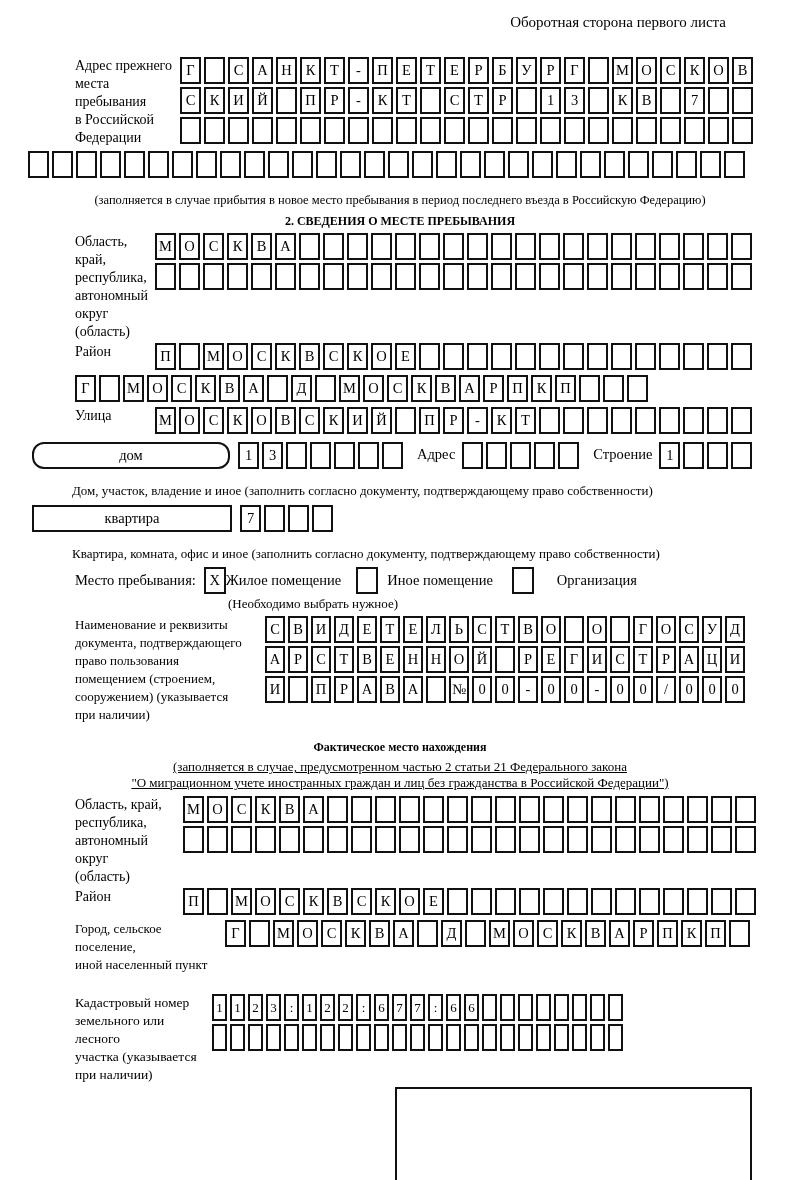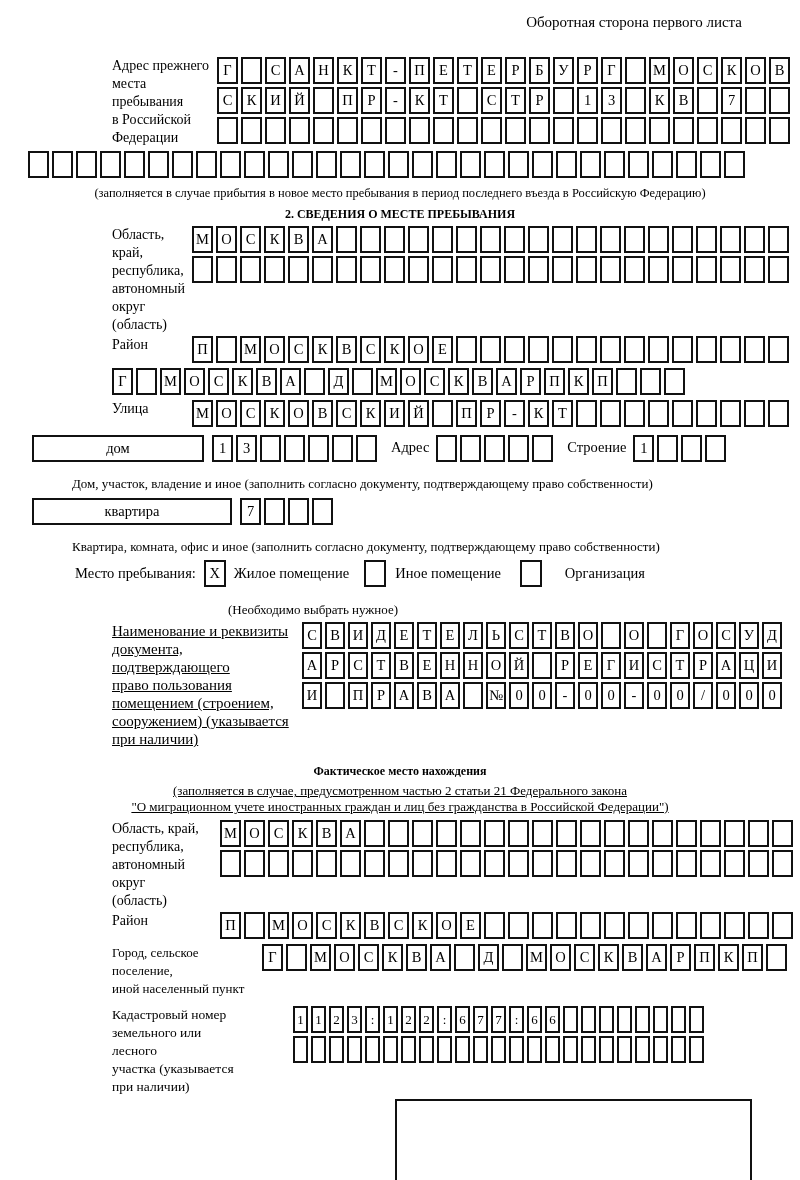--- a/index.html
+++ b/index.html
@@ -4,59 +4,59 @@
 <style>
   * { margin:0; padding:0; box-sizing:border-box; }
   html,body { background:#ffffff; }
   body {
     width:800px; height:1180px;
     font-family:"Liberation Serif","DejaVu Serif",serif;
     color:#000; overflow:hidden;
   }
   .page { width:800px; height:1180px; padding-top:14px; position:relative; }
 
-  .hdr { text-align:right; padding-right:58px; font-size:15px; }
-
-  .frow { display:flex; align-items:flex-start; padding-left:112px; margin-bottom:2px; }
+  .hdr { text-align:right; padding-right:74px; font-size:15px; }
+
+  .frow { display:flex; align-items:flex-start; padding-left:75px; margin-bottom:2px; }
   .flabel { flex-shrink:0; font-size:14px; line-height:18px; white-space:pre-line; }
   .w105{width:105px}.w80{width:80px}.w108{width:108px}.w150{width:150px;font-size:13px;}
-  .w137{width:137px;font-size:13.5px;}.w190{width:190px;font-size:15px;text-decoration:underline;}
+  .w137{width:137px;font-size:13.5px;}.w190{width:190px;font-size:13px;}
 
   .fgrid { display:flex; flex-direction:column; }
   .cellrow { display:flex; margin-bottom:3px; }
   .fgrid .cellrow:last-child { margin-bottom:0; }
   .cell {
     width:21px; height:27px; border:2px solid #111; margin-right:3px;
     display:inline-flex; align-items:center; justify-content:center;
     font-size:14.5px; flex-shrink:0; background:#fff;
   }
   .md .cell { width:20px; }
   .sm .cell { width:15px; font-size:13px; }
 
   .fullrow { padding-left:28px; margin-top:4px; }
   .cap { font-size:12.5px; }
-  .cap-center { text-align:center; margin-top:8px; }
+  .cap-center { text-align:center; margin-top:15px; }
   .cap-left { padding-left:72px; margin-top:14px; margin-bottom:3px; font-size:13px; }
 
   .sec-title { text-align:center; font-weight:bold; font-size:12px; margin:6px 0 4px 0; }
   .subcap { text-align:center; font-size:13px; line-height:16px;text-decoration:underline; }
 
   .domrow { display:flex; align-items:flex-start; padding-left:32px; margin-top:5px; }
   .widebox { border:2px solid #111; height:27px; display:flex; align-items:center;
              justify-content:center; font-size:14.5px; flex-shrink:0; }
-  .dombox { width:172px; }
+  .dombox { width:198px;border-radius:12px; }
   .kvbox { width:200px; }
   .inlab { font-size:14.5px; margin:4px 7px 0 11px; white-space:nowrap; }
   .domrow .cellrow { margin-left:8px; margin-bottom:0; }
 
   .mestorow { display:flex; align-items:center; padding-left:75px; margin-top:5px; }
   .mestorow .txt { font-size:14.5px; white-space:nowrap; }
   .checkbox { width:22px; height:27px; border:2px solid #111; display:flex; flex-shrink:0;
               align-items:center; justify-content:center; font-size:14.5px; }
-  .mesto-note { margin-left:228px; font-size:13px; margin-top:15px; }
+  .mesto-note { margin-left:228px; font-size:13px; margin-top:2px; }
 
   .stampbox { margin-left:395px; margin-top:3px; width:357px; height:174px; border:2px solid #111; }
 </style>
 </head>
 <body>
 
 <div class="page">
 
   <div class="hdr">Оборотная сторона первого листа</div>
 
@@ -374,21 +374,21 @@
         <span class="cell"></span>
         <span class="cell"></span>
         <span class="cell"></span>
       </div>
   </div>
   <div class="cap cap-left">Квартира, комната, офис и иное (заполнить согласно документу, подтверждающему право собственности)</div>
 
   <div class="mestorow">
     <span class="txt">Место пребывания:</span>
     <span class="checkbox" style="margin-left:8px;">X</span>
-    <span class="txt" style="margin-left:8px;">Жилое помещение</span>
+    <span class="txt" style="">Жилое помещение</span>
     <span class="checkbox" style="margin-left:15px;"></span>
     <span class="txt" style="margin-left:9px;">Иное помещение</span>
     <span class="checkbox" style="margin-left:19px;"></span>
     <span class="txt" style="margin-left:23px;">Организация</span>
   </div>
   <div class="mesto-note">(Необходимо выбрать нужное)</div>
 
   <div class="frow" style="margin-top:4px;">
     <div class="flabel w190">Наименование и реквизиты
 документа, подтверждающего
@@ -586,21 +586,21 @@
         <span class="cell">В</span>
         <span class="cell">А</span>
         <span class="cell">Р</span>
         <span class="cell">П</span>
         <span class="cell">К</span>
         <span class="cell">П</span>
         <span class="cell"></span>
       </div>
   </div>
 
-  <div class="frow" style="margin-top:8px;gap:44px;">
+  <div class="frow" style="margin-top:20px;">
     <div class="flabel w137">Кадастровый номер
 земельного или лесного
 участка (указывается
 при наличии)</div>
     <div class="fgrid sm">
       <div class="cellrow">
           <span class="cell">1</span>
           <span class="cell">1</span>
           <span class="cell">2</span>
           <span class="cell">3</span>

